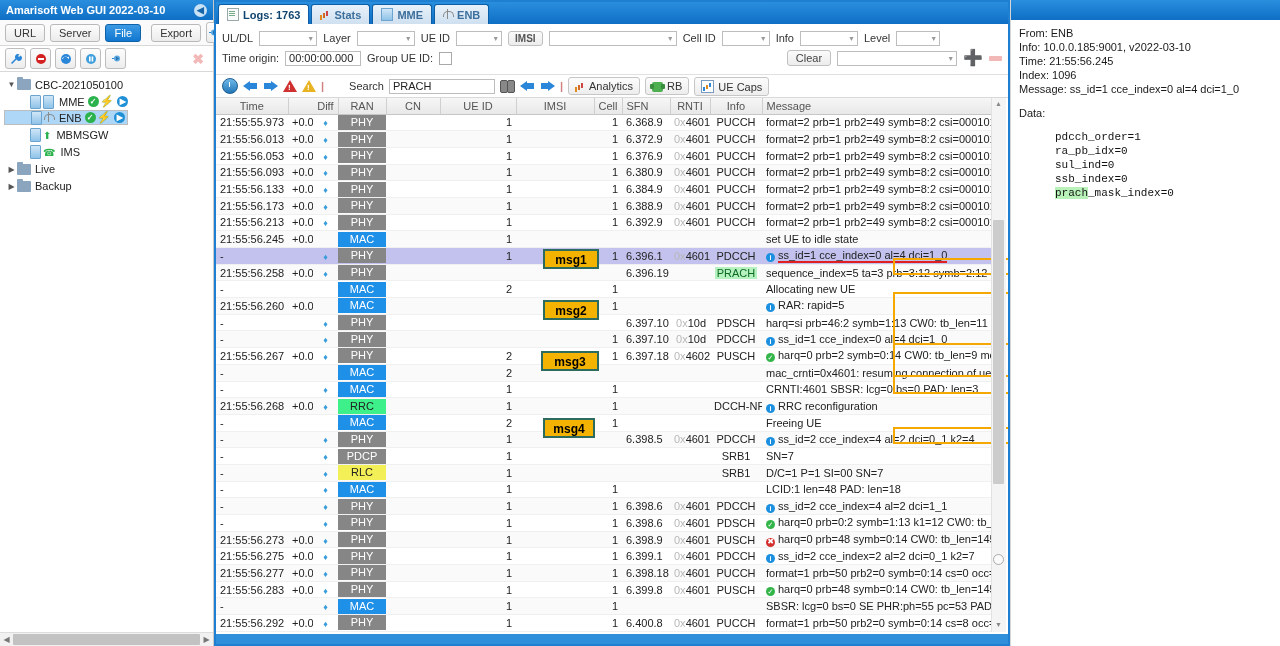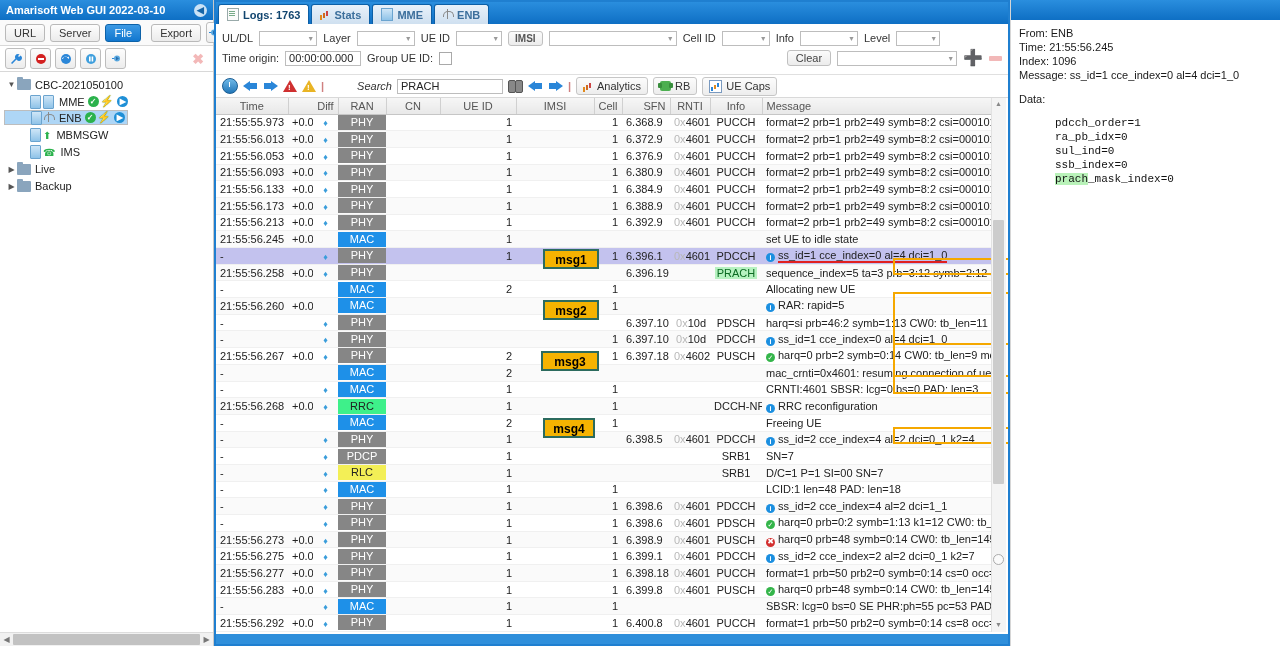--- a/index.html
+++ b/index.html
@@ -75,21 +75,21 @@
   .arrow-ic.right:before{right:0;border-left:7px solid #2a86d8;}
   .arrow-ic.right:after{content:"";position:absolute;right:6px;top:4px;width:8px;height:6px;background:#2a86d8;}
   .clock{width:14px;height:14px;border-radius:50%;background:linear-gradient(#6fb9e8,#2176b8);border:1px solid #1a5d93;position:relative;}
   .clock:after{content:"";position:absolute;left:6px;top:3px;width:1px;height:5px;background:#fff;box-shadow:0 4px 0 -1px #fff,2px 4px 0 -1px #fff;}
   .tri{width:0;height:0;border-left:7px solid transparent;border-right:7px solid transparent;border-bottom:12px solid #cf3030;position:relative;}
   .tri.y{border-bottom-color:#e9b424;}
   .tri:after{content:"!";position:absolute;left:-2px;top:3px;font-size:8px;color:#fff;font-weight:bold;}
   .binoc{width:15px;height:12px;position:relative;cursor:pointer;}
   .binoc:before,.binoc:after{content:"";position:absolute;top:0;width:6px;height:11px;border:1px solid #555;background:#888;border-radius:2px;}
   .binoc:before{left:0;}.binoc:after{right:0;}
-  .tbtn{border:1px solid #c6c6c6;border-radius:3px;background:linear-gradient(#fcfcfc,#ededed);padding:2px 6px;font-size:11px;display:inline-flex;align-items:center;gap:4px;color:#333;cursor:pointer;}
+  .tbtn{border:1px solid #c6c6c6;border-radius:3px;background:linear-gradient(#fcfcfc,#ededed);padding:2px 6px;font-size:11px;display:inline-flex;align-items:flex-end;gap:4px;color:#333;cursor:pointer;}
   .rbdot{width:11px;height:10px;background:#4caf50;border-radius:2px;position:relative;}
   .rbdot:before{content:"";position:absolute;left:-2px;top:2px;width:4px;height:5px;background:#388e3c;border-radius:1px;}
   .rbdot:after{content:"";position:absolute;right:-2px;top:2px;width:4px;height:5px;background:#388e3c;border-radius:1px;}
   .uecapic{width:11px;height:11px;background:#fff;border:1px solid #7a9ac0;position:relative;}
   .uecapic:after{content:"";position:absolute;left:1px;bottom:1px;width:2px;height:4px;background:#2a86d8;box-shadow:3px -2px 0 0 #e08a1e,6px -4px 0 0 #2a86d8;}
 
   
   .grid-wrap{position:relative;height:534px;overflow:hidden;background:#fff;}
   table.lg{border-collapse:collapse;width:781px;table-layout:fixed;font-size:11px;}
   table.lg th{background:linear-gradient(#f6f6f6,#e8e8e8);border-right:1px solid #d0d0d0;border-bottom:1px solid #c6c6c6;height:16px;font-weight:normal;color:#555;font-size:11px;padding:0 4px;box-sizing:border-box;}
@@ -321,21 +321,21 @@
       </div>
     </div>
 
     <div class="tbar">
       <span class="clock"></span>
       <span class="arrow-ic left"></span>
       <span class="arrow-ic right"></span>
       <span class="tri"></span>
       <span class="tri y"></span>
       <span class="vsep">|</span>
-      <span class="flabel" style="margin-left:28px;font-style:italic;">Search</span>
+      <span class="flabel" style="margin-left:20px;">Search</span>
       <input class="tinput" style="width: 106px;" value="PRACH">
       <span class="binoc"></span>
       <span class="arrow-ic left"></span>
       <span class="arrow-ic right"></span>
       <span class="vsep">|</span>
       <span class="tbtn">
         <span class="ti bars"></span>
         <span>Analytics</span>
       </span>
       <span class="tbtn">
@@ -352,21 +352,21 @@
       <table class="lg">
         <thead>
           <tr>
             <th class="c-time">Time</th>
             <th class="c-diff" colspan="2">Diff</th>
             <th class="c-ran">RAN</th>
             <th class="c-cn">CN</th>
             <th class="c-ue" style="text-align:center;">UE ID</th>
             <th class="c-imsi" style="text-align:center;">IMSI</th>
             <th class="c-cell">Cell</th>
-            <th class="c-sfn" style="text-align:right;">SFN</th>
+            <th class="c-sfn" style="text-align:left;">SFN</th>
             <th class="c-rnti" style="text-align:center;">RNTI</th>
             <th class="c-info">Info</th>
             <th class="c-msg" style="text-align:left;">Message</th>
           </tr>
         </thead>
         <tbody id="tbody">
             <tr>
               <td class="c-time">21:55:55.973</td>
               <td class="c-diff">+0.040</td>
               <td class="c-dirar"><span class="dir">♦</span></td>
@@ -897,20 +897,21 @@
       <div class="resize-dot"></div>
     </div>
 
     <div class="bot-scroll"></div>
   </div>
 
   <div id="right">
     <div class="rtop"></div>
     <div class="rbody">
       <div>From: ENB</div>
+      <div>Info: 10.0.0.185:9001, v2022-03-10</div>
       <div>Time: 21:55:56.245</div>
       <div>Index: 1096</div>
       <div>Message: ss_id=1 cce_index=0 al=4 dci=1_0</div>
       <div class="rblank"></div>
       <div>Data:</div>
       <div class="rblank"></div>
       <div class="rdata">
         <div>pdcch_order=1</div>
         <div>ra_pb_idx=0</div>
         <div>sul_ind=0</div>

